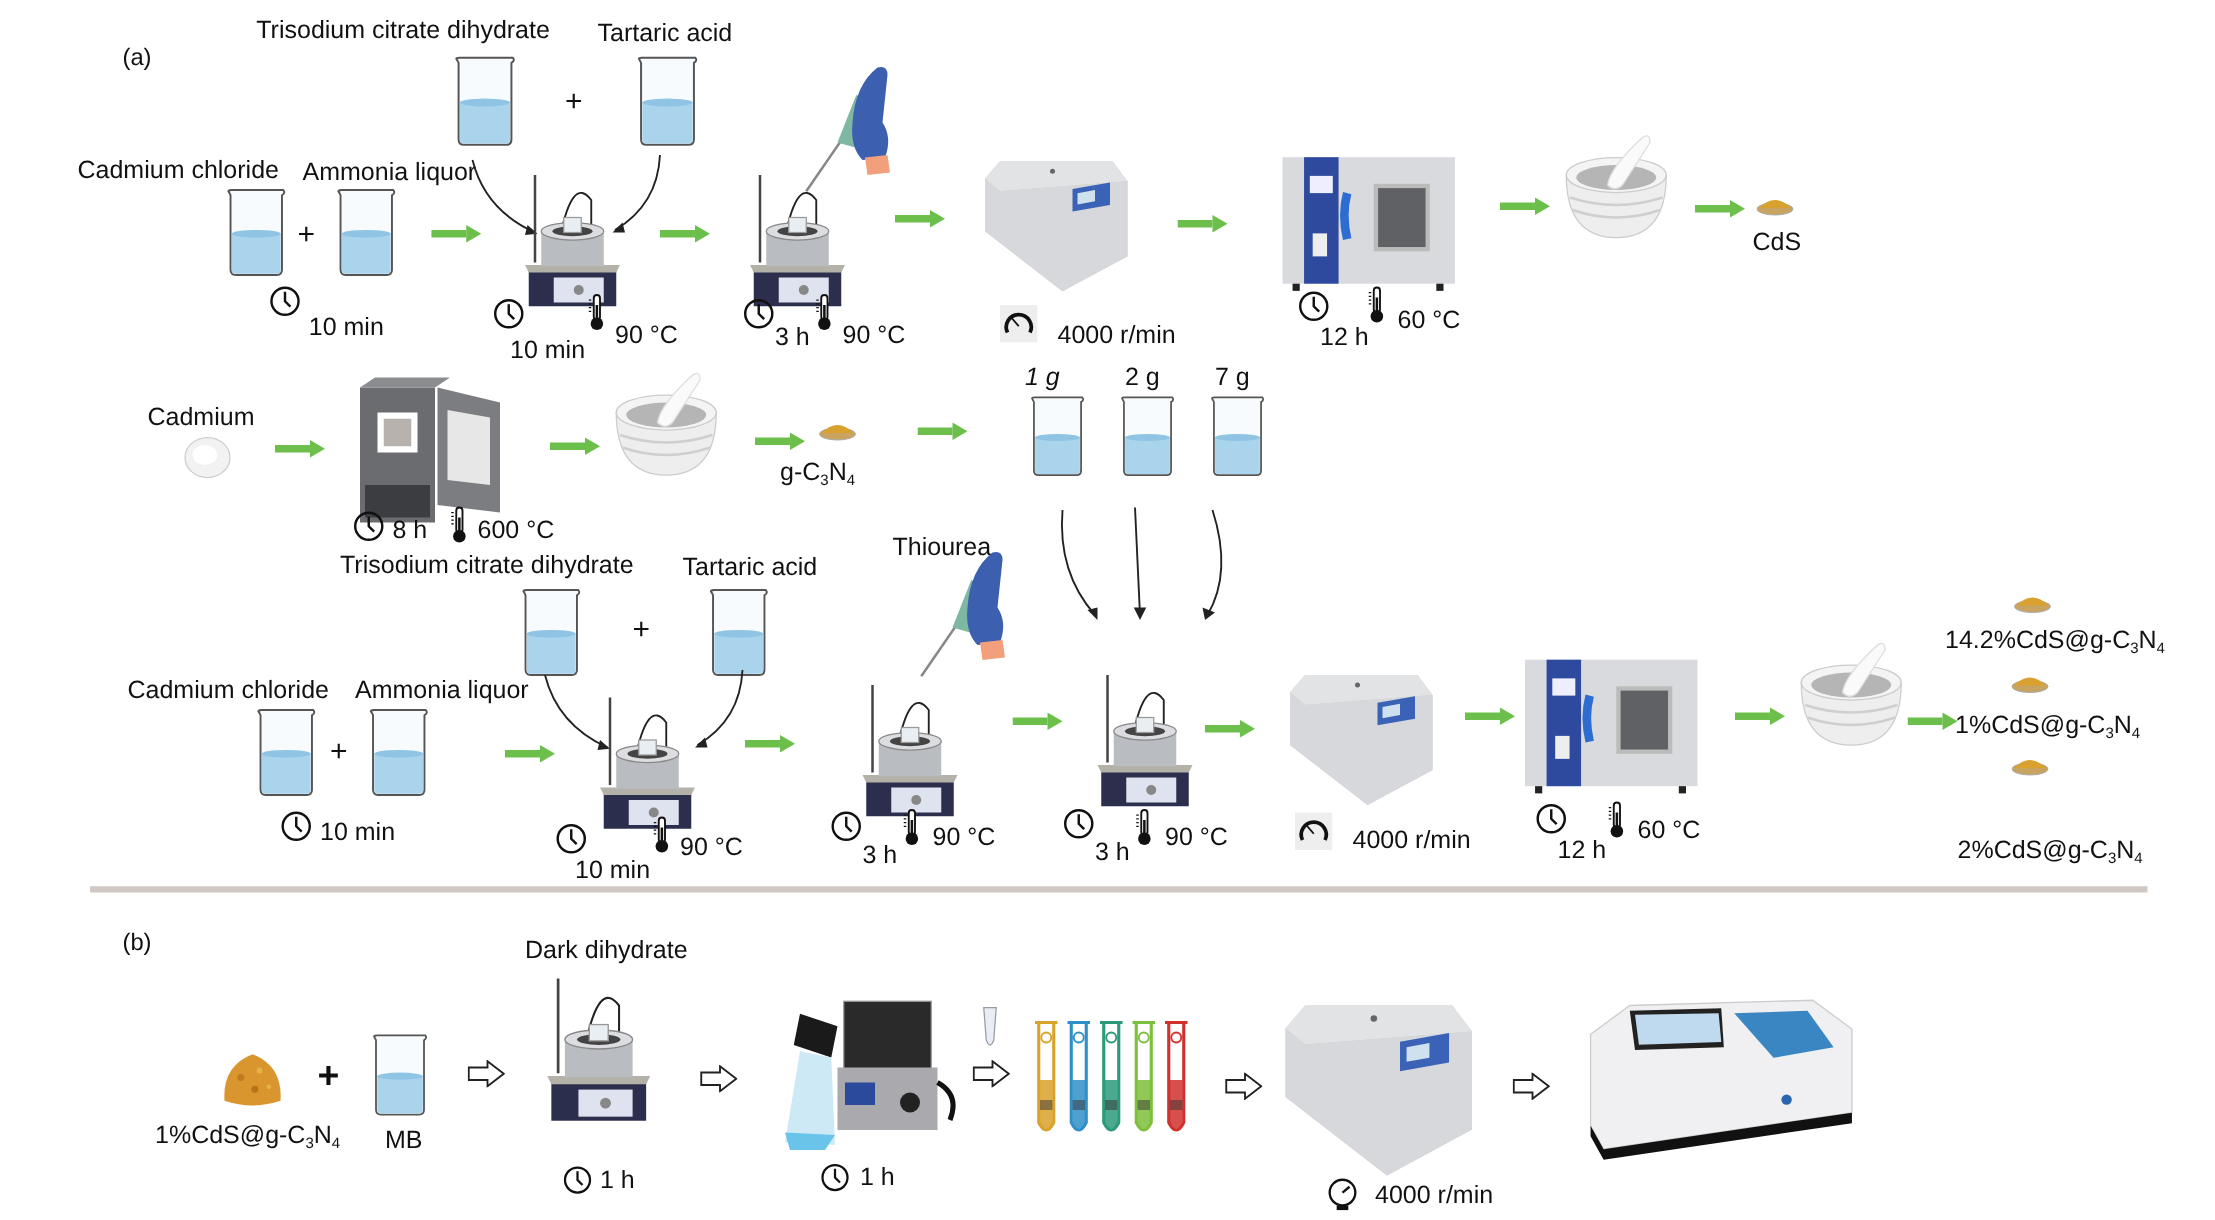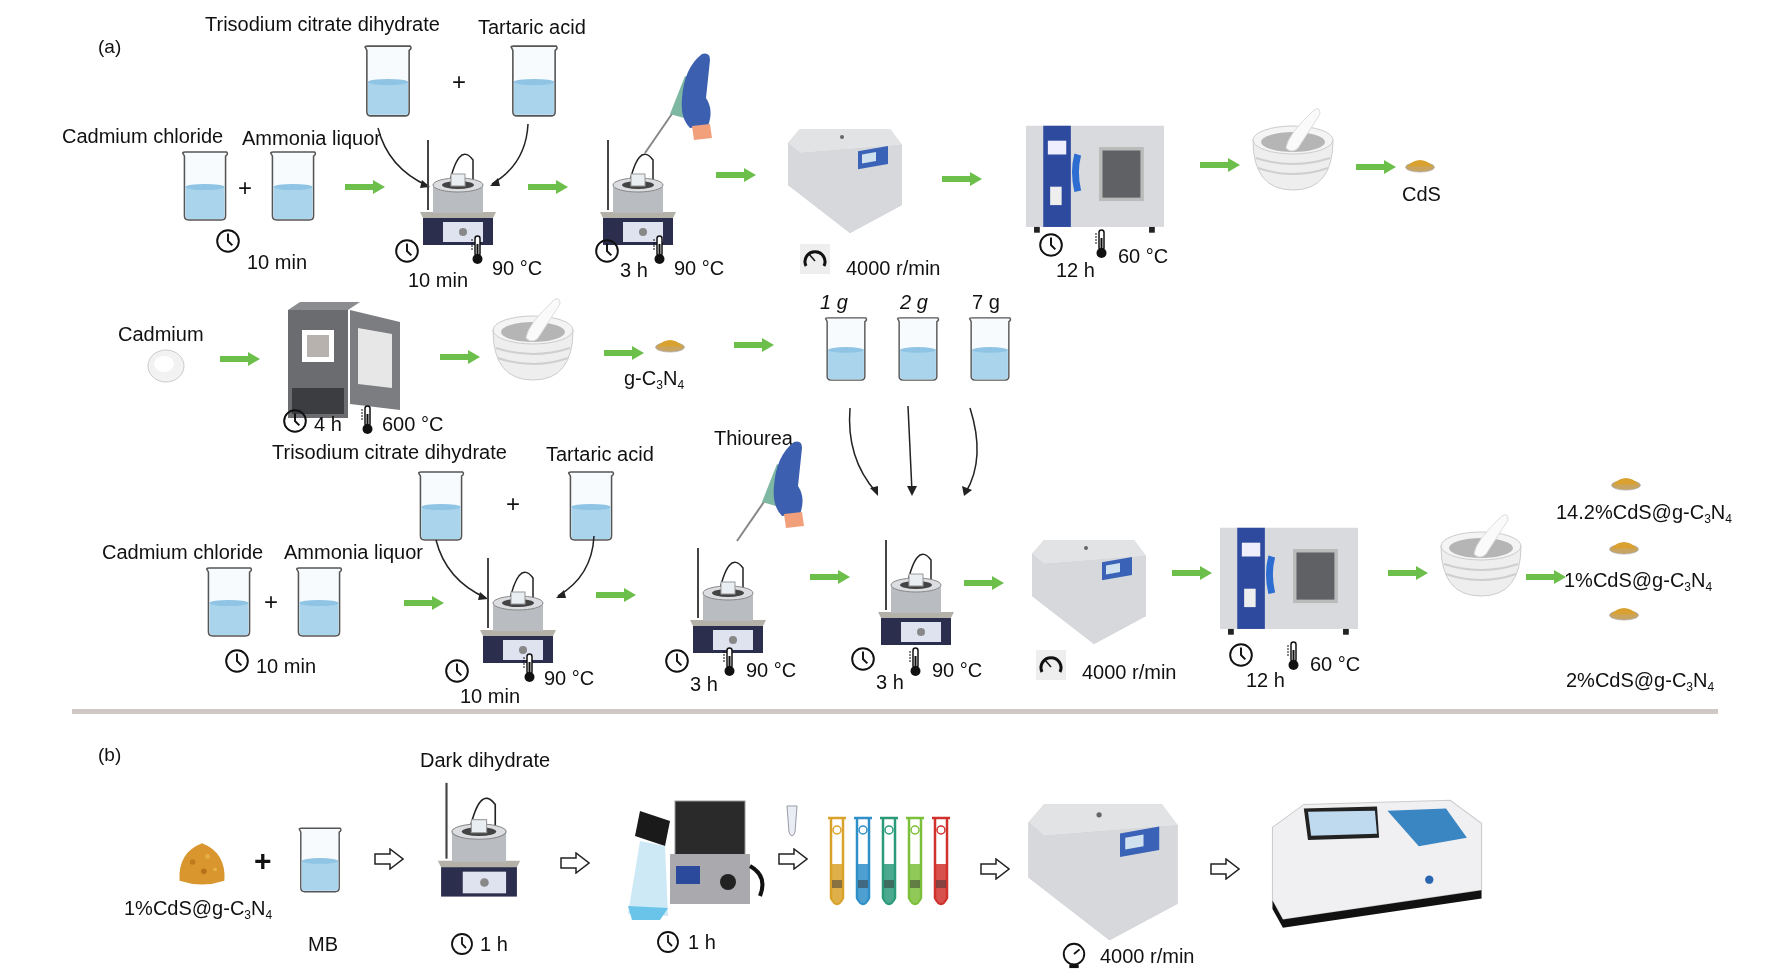--- a/index.html
+++ b/index.html
@@ -258,21 +258,21 @@
   </svg>
 <svg class="arrow-g" style="left:220px;top:352px;">
     <use href="#garrow"></use>
   </svg>
 <svg class="abs" style="left:280px;top:300px;" width="130" height="120">
     <use href="#furnace"></use>
   </svg>
 <svg class="abs" style="left:282px;top:408px;" width="26" height="26">
     <use href="#clock"></use>
   </svg>
-<div class="lbl" style="left:314px;top:414px;">4 h</div>
+<div class="lbl" style="left:314px;top:414px;">8 h</div>
 <svg class="abs" style="left:360px;top:404px;" width="14" height="32">
     <use href="#thermo"></use>
   </svg>
 <div class="lbl" style="left:382px;top:414px;">600 °C</div>
 
 <svg class="arrow-g" style="left:440px;top:350px;">
     <use href="#garrow"></use>
   </svg>
 <svg class="abs" style="left:488px;top:294px;" width="90" height="90">
     <use href="#mortar"></use>
@@ -282,21 +282,21 @@
   </svg>
 <svg class="abs" style="left:654px;top:334px;" width="32" height="20">
     <use href="#powder"></use>
   </svg>
 <div class="lbl" style="left:624px;top:368px;"><span>g-C</span><sub>3</sub><span>N</span><sub>4</sub></div>
 <svg class="arrow-g" style="left:734px;top:338px;">
     <use href="#garrow"></use>
   </svg>
 
 <div class="lbl" style="left:820px;top:292px;font-style:italic;">1 g</div>
-<div class="lbl" style="left:900px;top:292px;font-style:italic;">2 g</div>
+<div class="lbl" style="left:900px;top:292px;">2 g</div>
 <div class="lbl" style="left:972px;top:292px;">7 g</div>
 <svg class="abs" style="left:822px;top:316px;" width="48" height="66">
     <use href="#beaker"></use>
   </svg>
 <svg class="abs" style="left:894px;top:316px;" width="48" height="66">
     <use href="#beaker"></use>
   </svg>
 <svg class="abs" style="left:966px;top:316px;" width="48" height="66">
     <use href="#beaker"></use>
   </svg>
@@ -451,21 +451,21 @@
 <div class="panel" style="left:98px;top:744px;">(b)</div>
 
 <svg class="abs" style="left:174px;top:834px;" width="56" height="56">
     <use href="#pile"></use>
   </svg>
 <div class="lbl" style="left:124px;top:898px;"><span>1%CdS@g-C</span><sub>3</sub><span>N</span><sub>4</sub></div>
 <div class="lbl" style="left:254px;top:846px;font-size:30px;font-weight:bold;">+</div>
 <svg class="abs" style="left:296px;top:826px;" width="48" height="68">
     <use href="#beaker"></use>
   </svg>
-<div class="lbl" style="left:308px;top:902px;margin-top:32px;">MB</div>
+<div class="lbl" style="left:308px;top:902px;">MB</div>
 
 <svg class="hollow" style="left:374px;top:848px;">
     <use href="#harrow"></use>
   </svg>
 <div class="lbl" style="left:420px;top:750px;">Dark dihydrate</div>
 <svg class="abs" style="left:434px;top:772px;" width="90" height="130">
     <use href="#bath"></use>
   </svg>
 <svg class="abs" style="left:450px;top:932px;" width="24" height="24">
     <use href="#clock"></use>

